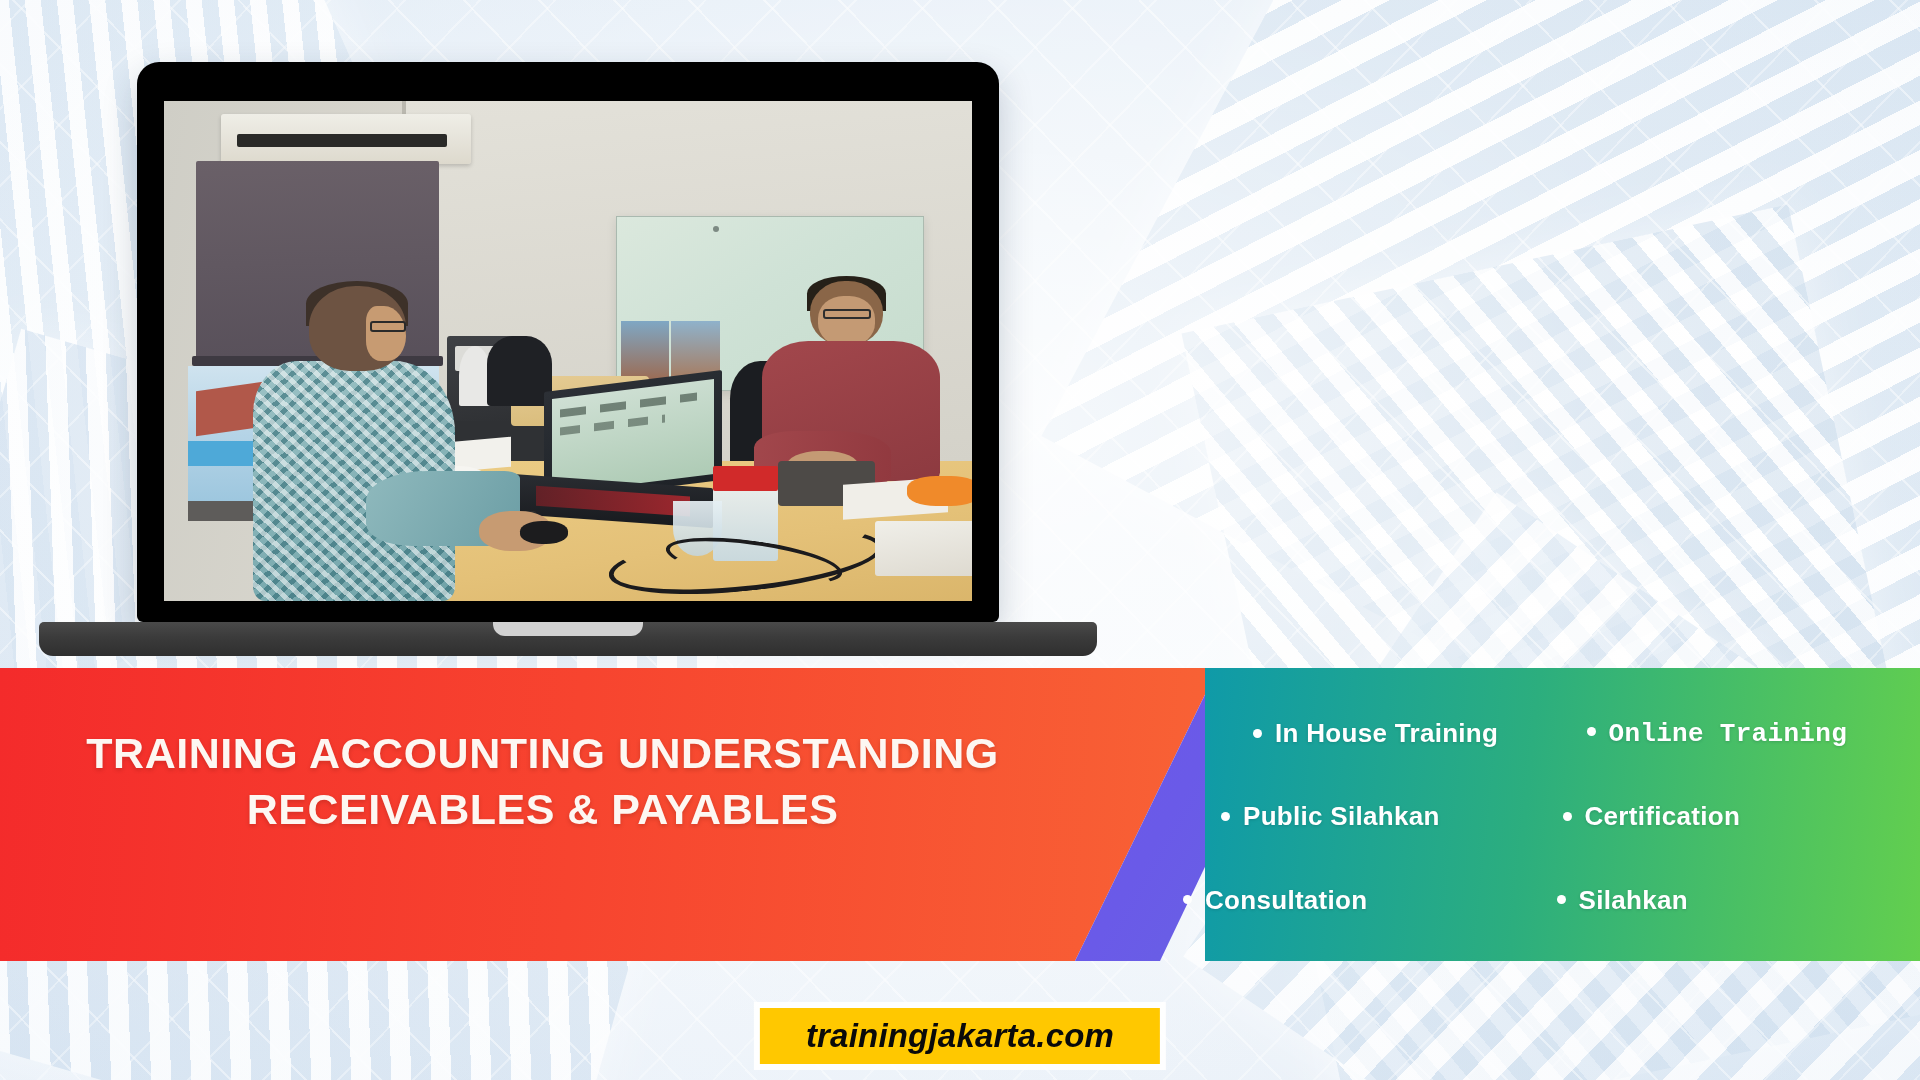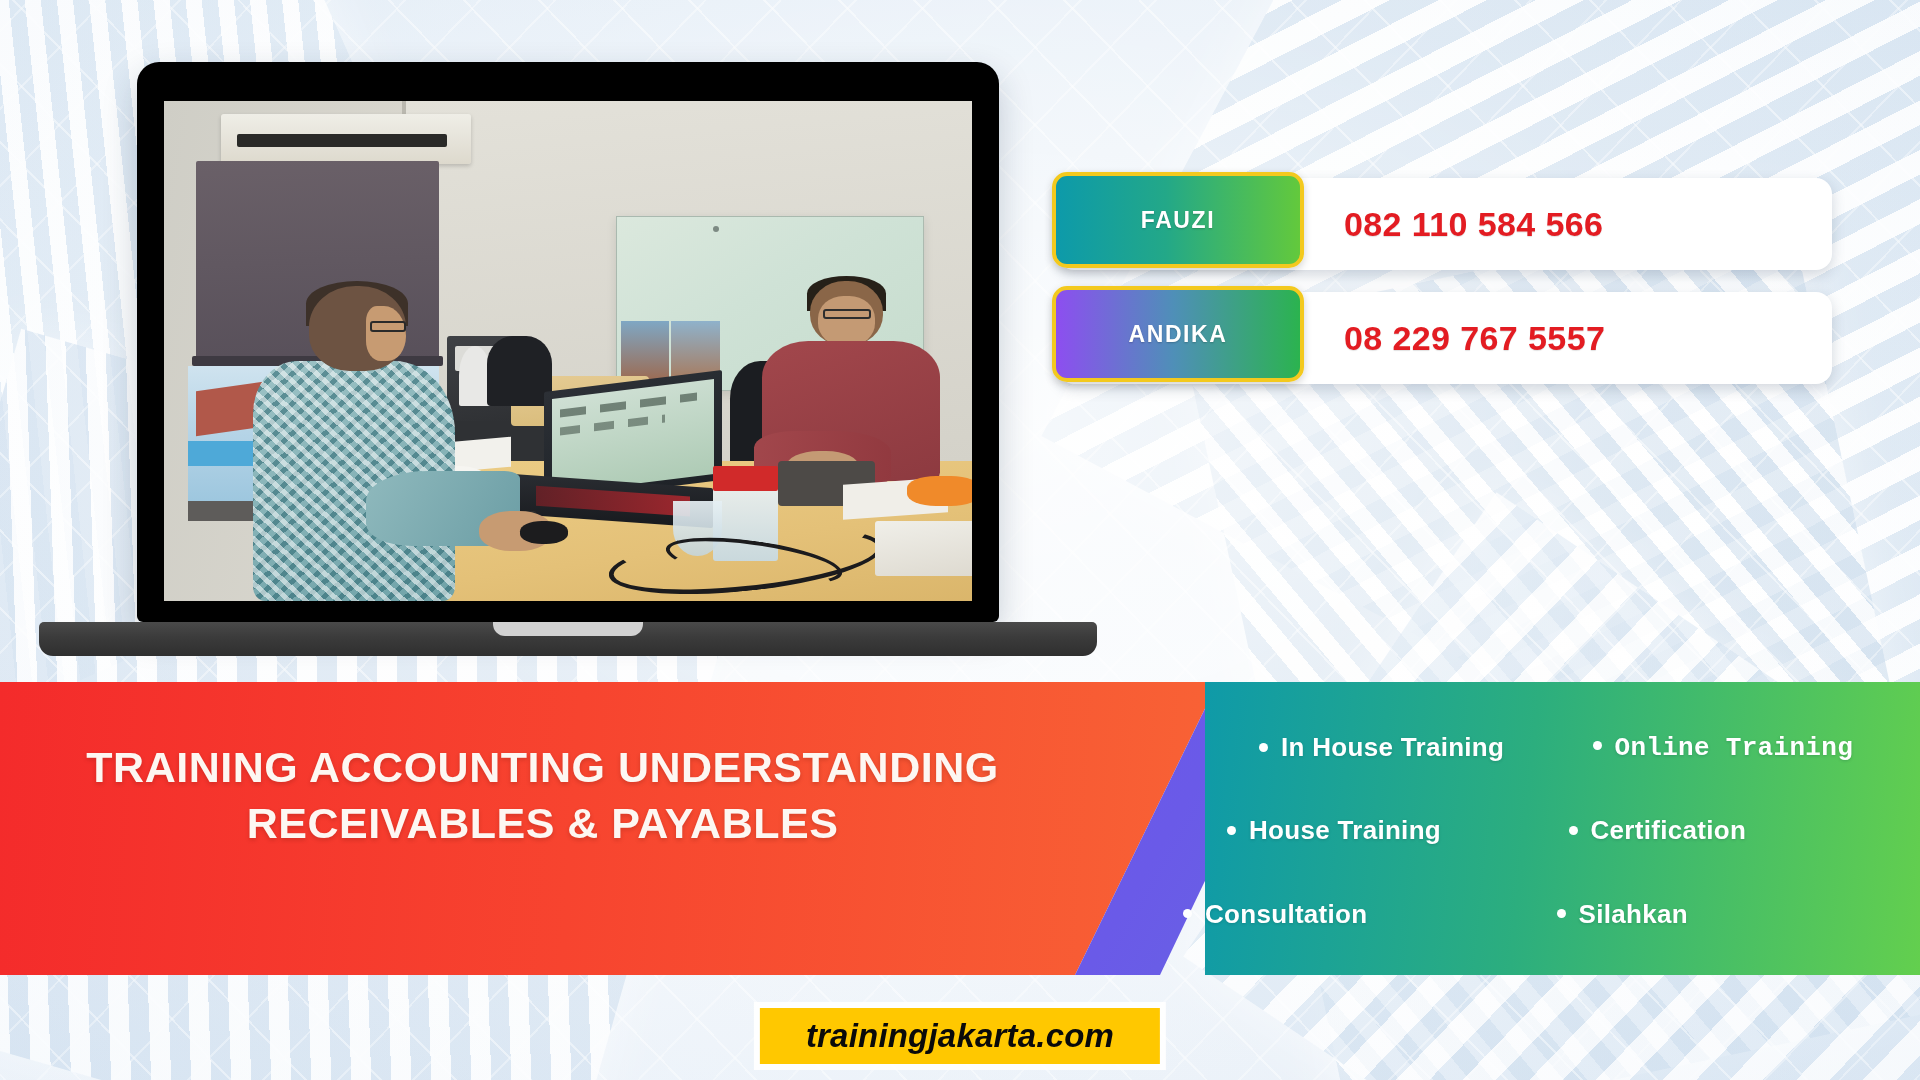--- a/index.html
+++ b/index.html
@@ -230,21 +230,21 @@
     color:#fff; font-weight:bold; font-size:23px; letter-spacing:1.6px;
     text-shadow:0 1px 2px rgba(0,0,0,.22);
   }
   .phone-num {
     margin-left:286px; color:#e31c22;
     font-size:34px; font-weight:bold; letter-spacing:.4px;
     text-shadow:0 1px 1px rgba(0,0,0,.12);
   }
 
   
-  #banner { position:absolute; left:0; top:682px; width:1920px; height:293px; }
+  #banner { position:absolute; left:0; top:668px; width:1920px; height:293px; }
   .orange-strip {
     position:absolute; inset:0;
     background:linear-gradient(94deg,#f42b2b 0%,#f7442f 30%,#f86135 62%,#f87441 100%);
     clip-path:polygon(0 0, 1218px 0, 1075px 293px, 0 293px);
   }
   .purple-wedge {
     position:absolute; inset:0;
     background:linear-gradient(120deg,#7a4ef2 0%,#6a5ae8 60%,#5f7fd0 100%);
     clip-path:polygon(1218px 0, 1300px 0, 1160px 293px, 1075px 293px);
   }
@@ -261,21 +261,20 @@
   }
   .services {
     position:absolute; left:1205px; top:24px; width:715px; height:250px;
     display:grid; grid-template-columns:1fr 1fr; grid-template-rows:repeat(3,1fr);
     align-items:center;
   }
   .svc {
     color:#ffffff; font-size:26px; font-weight:bold;
     letter-spacing:.3px; white-space:nowrap;
     text-shadow:0 1px 3px rgba(0,60,60,.22);
-    margin-left:6px;
   }
   .svc .dot {
     display:inline-block; width:9px; height:9px; border-radius:50%;
     background:#fff; vertical-align:middle; margin-right:13px;
     margin-bottom:4px;
   }
   .svc-0 { padding-left:48px; }
   .svc-1 { padding-left:24px;font-family:Liberation Mono, monospace; }
   .svc-2 { padding-left:16px; }
   .svc-3 { padding-left:0px;  }
@@ -375,58 +374,41 @@
       </div>
     </div>
   </div>
   <div class="base">
     <div class="notch"></div>
   </div>
 </div>
 
 <div id="contact">
 
-  <div class="cards">
-
-    <div class="card">
-      <div class="tag tag-1">
-        <span>FAUZI</span>
-      </div>
-      <div class="phone-num">082 110 584 566</div>
-    </div>
-
-    <div class="card">
-      <div class="tag tag-2">
-        <span>ANDIKA</span>
-      </div>
-      <div class="phone-num">08 229 767 5557</div>
-    </div>
-
-  </div>
 </div>
 
 <div id="banner">
   <div class="orange-strip"></div>
   <div class="purple-wedge"></div>
   <div class="teal-panel"></div>
 
   <div class="banner-title">
     <div>TRAINING ACCOUNTING UNDERSTANDING</div>
     <div>RECEIVABLES &amp; PAYABLES</div>
   </div>
 
   <div class="services">
     <div class="svc svc-0">
       <span class="dot"></span><span>In House Training</span>
     </div>
     <div class="svc svc-1">
       <span class="dot"></span><span>Online Training</span>
     </div>
     <div class="svc svc-2">
-      <span class="dot"></span><span>House Training</span>
+      <span class="dot"></span><span>Public Silahkan</span>
     </div>
     <div class="svc svc-3">
       <span class="dot"></span><span>Certification</span>
     </div>
     <div class="svc svc-4">
       <span class="dot"></span><span>Consultation</span>
     </div>
     <div class="svc svc-5">
       <span class="dot"></span><span>Silahkan</span>
     </div>

